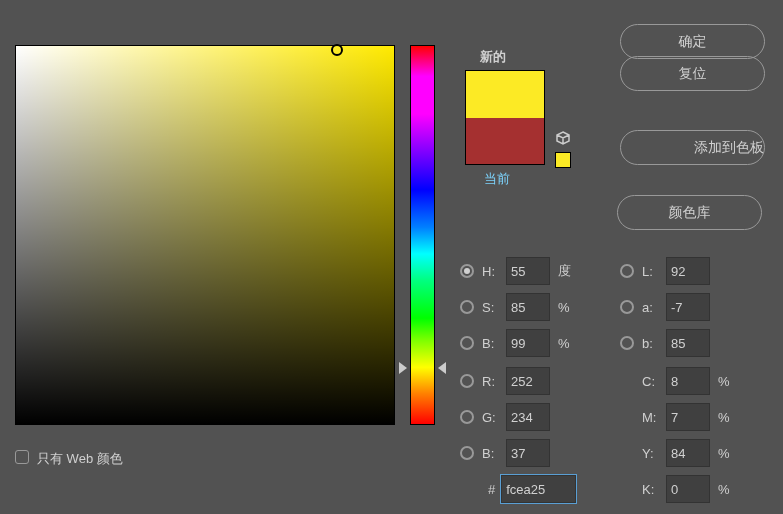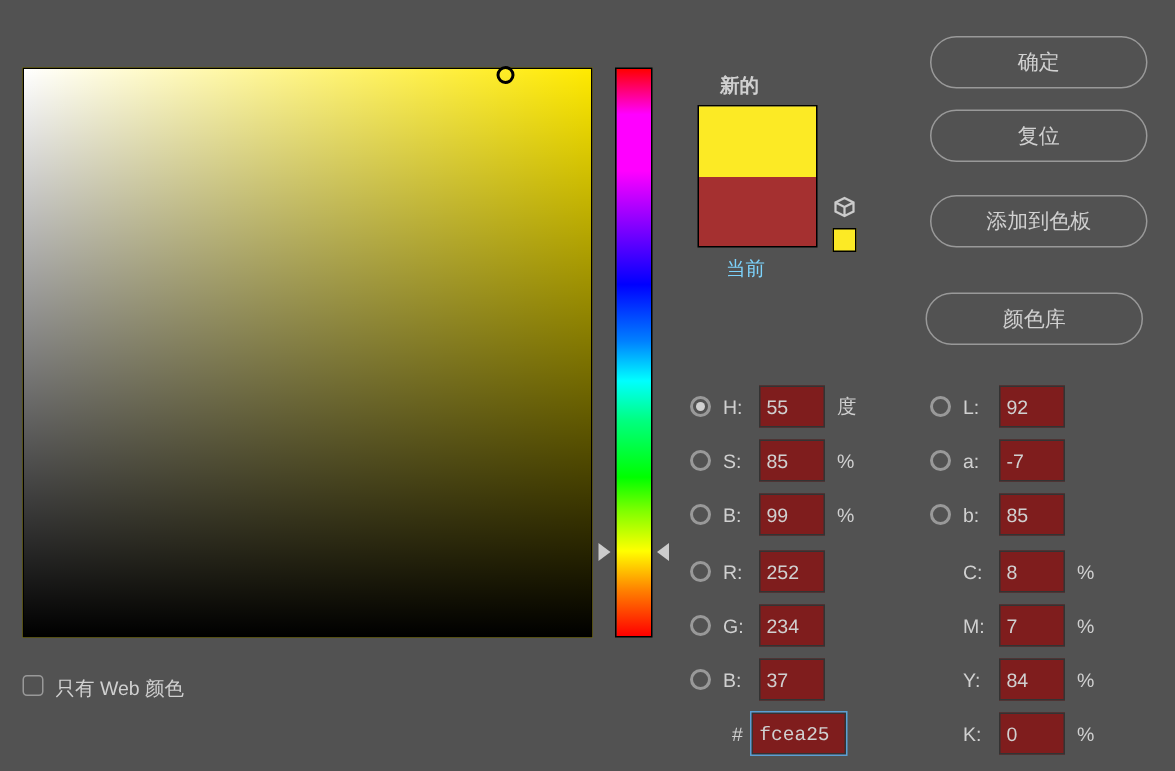--- a/index.html
+++ b/index.html
@@ -24,22 +24,22 @@
   .btn { position: absolute; width: 145px; height: 35px; border: 1px solid #999; border-radius: 18px; background: transparent; color: #d0d0d0; font-size: 14px; cursor: pointer; display: flex; align-items: center; justify-content: center; }
   
   .web-only { position: absolute; top: 450px; left: 15px; display: flex; align-items: flex-start; gap: 8px; }
   .web-only .chk { width: 14px; height: 14px; border: 1px solid #999; border-radius: 3px; background: transparent; }
   
   .field-row { position: absolute; display: flex; align-items: center; height: 26px; }
   .radio { width: 14px; height: 14px; border: 2px solid #999; border-radius: 50%; margin-right: 8px; display: flex; align-items: center; justify-content: center; }
   .radio.on::after { content: ""; width: 6px; height: 6px; border-radius: 50%; background: #d0d0d0; }
   .radio-spacer { width: 22px; }
   .lbl { width: 24px; display: inline-block; }
-  .num-input { width: 44px; height: 24px; background: #7f1d1d; border: 1px solid #333; color: #d0d0d0; padding: 13px 4px; font-size: 13px; }
-  .num-input.hex { width: 63px; font-family: Liberation Mono, monospace; }
+  .num-input { width: 44px; height: 24px; background: #404040; border: 1px solid #333; color: #d0d0d0; padding: 13px 4px; font-size: 13px; }
+  .num-input.hex { width: 75px; }
   .unit { margin-left: 8px; width: 18px; display: inline-block; }
   .hash { margin-right: 6px; }
 </style>
 </head>
 <body>
 
 <div class="picker-main">
   <div class="picker-cursor" style="left:85%; top:1%;"></div>
 </div>
 
@@ -56,24 +56,24 @@
 <div class="cube-icon">
   <svg viewBox="0 0 16 16">
       <path d="M8 2 L14 5 L14 11 L8 14 L2 11 L2 5 Z M2 5 L8 8 L14 5 M8 8 L8 14"></path>
     </svg>
 </div>
 <div class="swatch-small"></div>
 
 <button class="btn" style="top:24px; left:620px;">
     <span>确定</span>
   </button>
-<button class="btn" style="top:73px; left:620px;">
+<button class="btn" style="top:56px; left:620px;">
     <span>复位</span>
   </button>
-<button class="btn" style="top:130px; left:620px;">
+<button class="btn" style="top:130px; left:620px;justify-content:flex-end;">
     <span>添加到色板</span>
   </button>
 <button class="btn" style="top:195px; left:617px;">
     <span>颜色库</span>
   </button>
 
 <div class="web-only">
   <div class="chk"></div>
   <span>只有 Web 颜色</span>
 </div>

